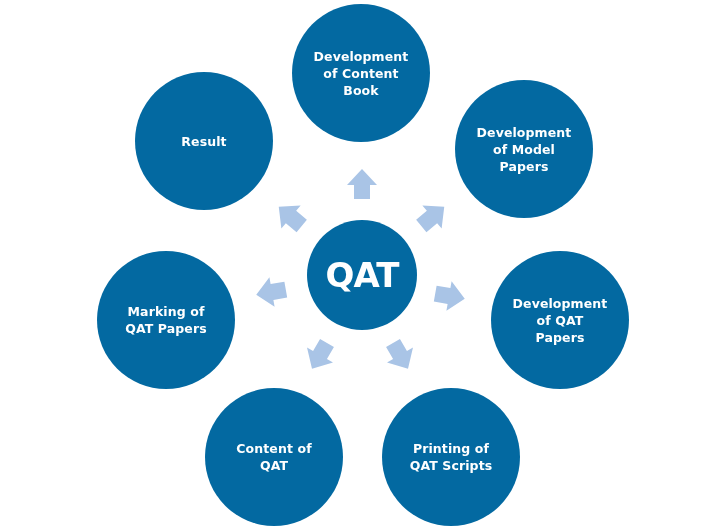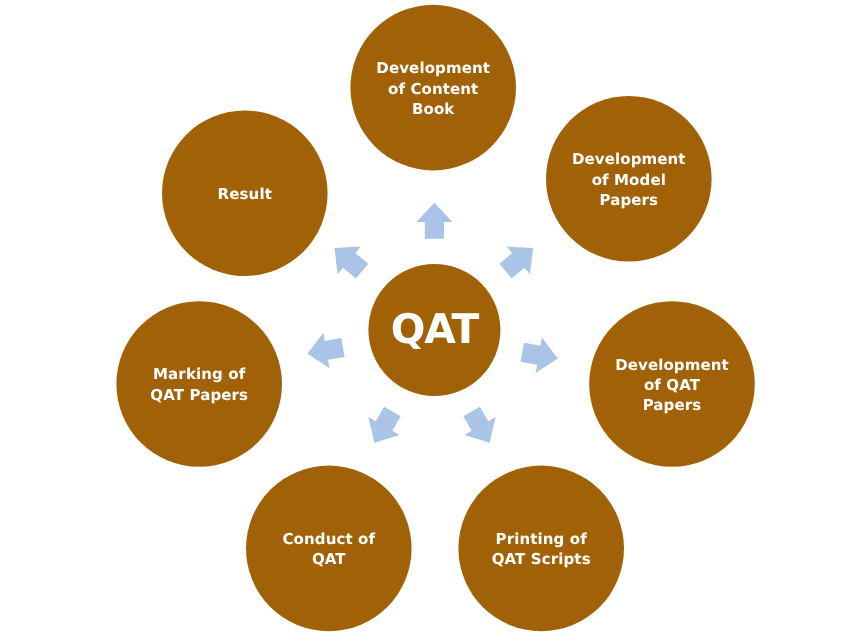--- a/index.html
+++ b/index.html
@@ -1,20 +1,20 @@
 <!DOCTYPE html>
 <html><head>
   <meta charset="utf-8">
   <style>
     html, body { margin: 0; padding: 0; background: #ffffff; }
     body { width: 723px; height: 530px; position: relative; overflow: hidden; font-family: "Liberation Sans", sans-serif; }
     .node {
       position: absolute;
       border-radius: 50%;
-      background: #a16207;
+      background: #0369a1;
       display: flex;
       align-items: center;
       justify-content: center;
       text-align: center;
       color: #ffffff;
       font-weight: bold;
       box-sizing: border-box;
     }
     .node .label {
       font-family: "DejaVu Sans", sans-serif;
@@ -71,24 +71,24 @@
 of QAT
 Papers</span>
 </div>
 
 <div class="node" style="left:382px; top:388px; width:138px; height:138px;">
   <span class="label">Printing of
 QAT Scripts</span>
 </div>
 
 <div class="node" style="left:205px; top:388px; width:138px; height:138px;">
-  <span class="label">Conduct of
+  <span class="label">Content of
 QAT</span>
 </div>
 
 <div class="node" style="left:97px; top:251px; width:138px; height:138px;text-align:center;">
   <span class="label">Marking of
 QAT Papers</span>
 </div>
 
-<div class="node" style="left:135px; top:92px; width:138px; height:138px;">
+<div class="node" style="left:135px; top:72px; width:138px; height:138px;">
   <span class="label">Result</span>
 </div>
 
 </body></html>

